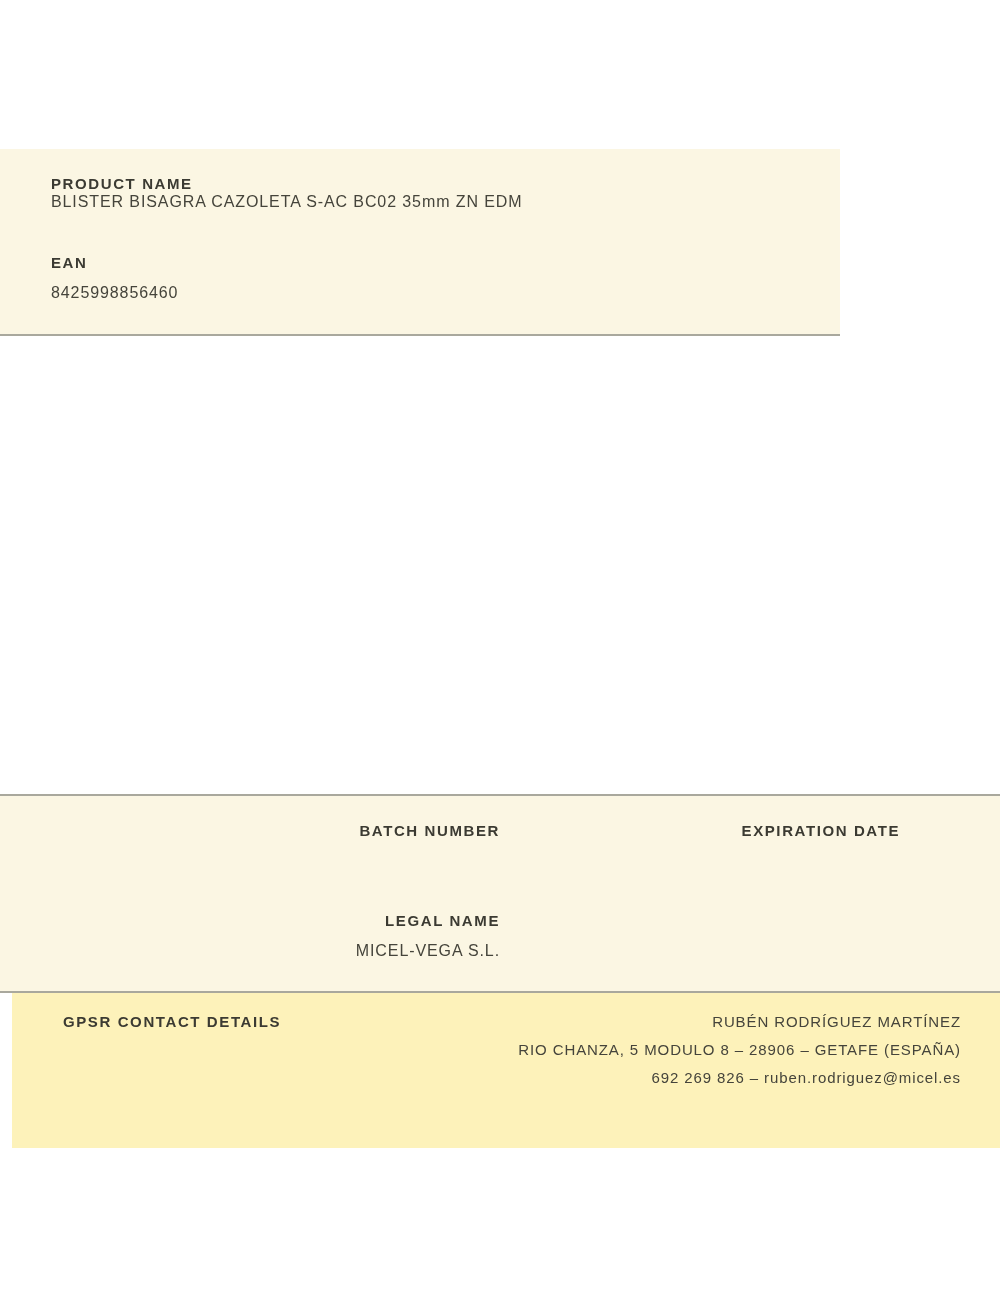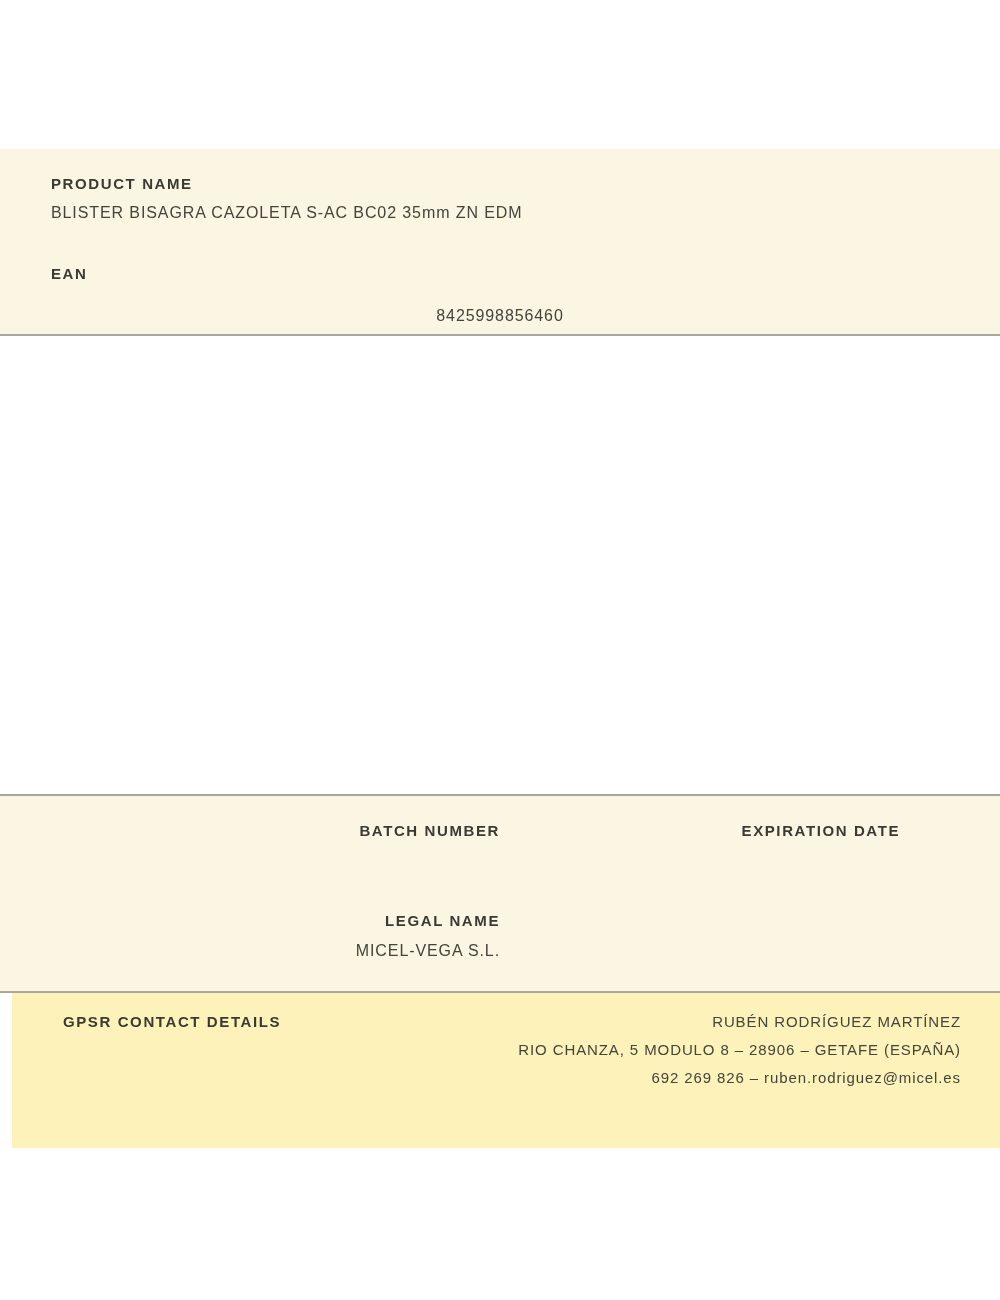--- a/index.html
+++ b/index.html
@@ -25,28 +25,28 @@
     font-weight: normal;
     font-size: 16px;
     letter-spacing: 0.9px;
     line-height: 18px;
     color: #45443b;
   }
   
   .section-product {
     position: absolute;
     top: 149px; left: 0;
-    width: 1000px; height: 187px;
+    width: 840px; height: 187px;
     background: #fbf6e3;
     border-bottom: 2px solid #a9a89d;
     padding: 26px 51px 0 51px;
   }
-  .section-product .product-value { margin-top: 11px; }
+  .section-product .product-value { }
   .section-product .ean-label     { margin-top: 43px; }
-  .section-product .ean-value     { margin-top: 24px; text-align: center; }
+  .section-product .ean-value     { margin-top: 12px; }
   
   .section-batch {
     position: absolute;
     top: 794px; left: 0;
     width: 1000px; height: 199px;
     background: #fbf6e3;
     border-top: 2px solid #a9a89d;
     border-bottom: 2px solid #a9a89d;
     padding: 26px 100px 0 100px;
   }

